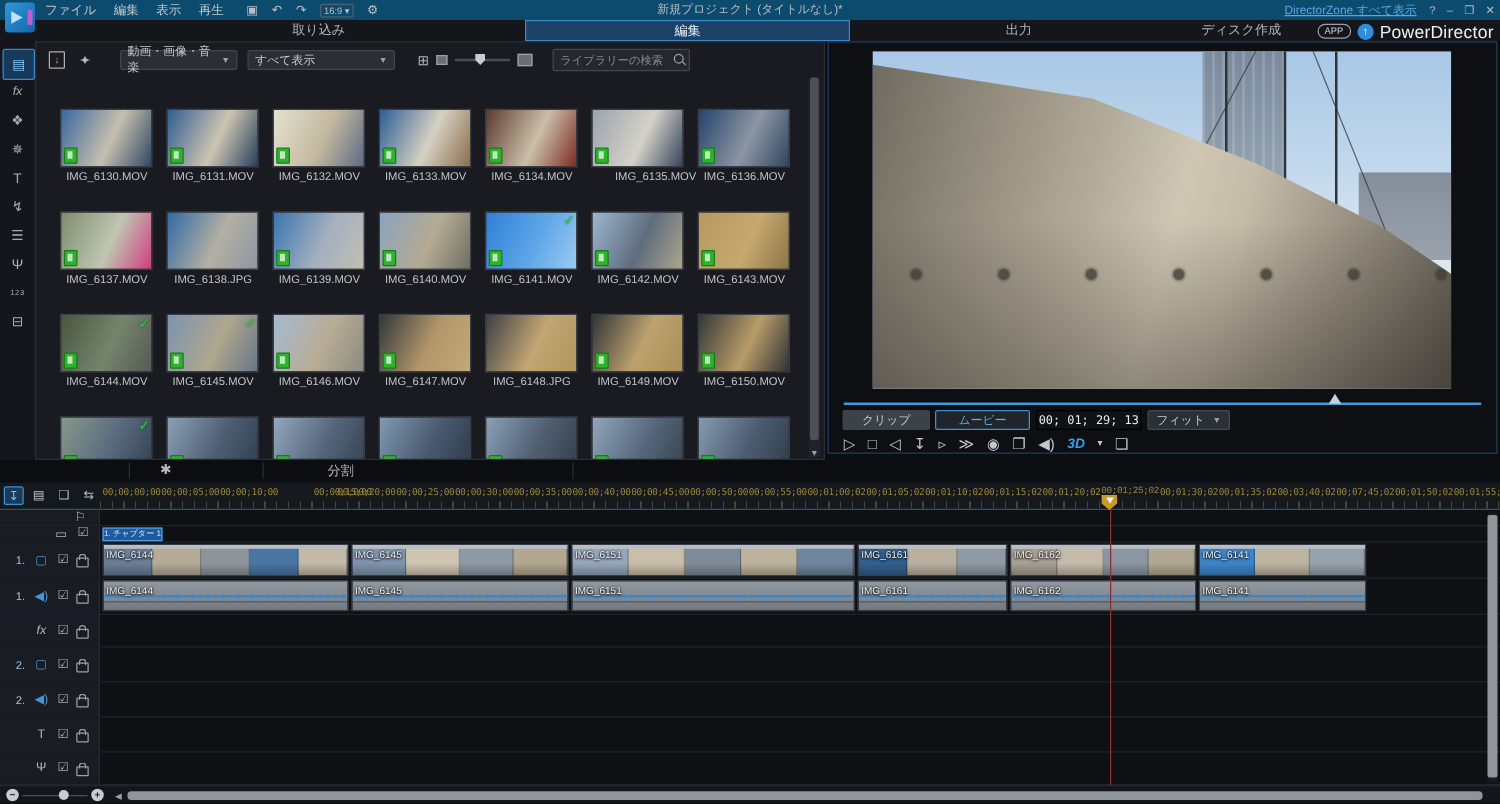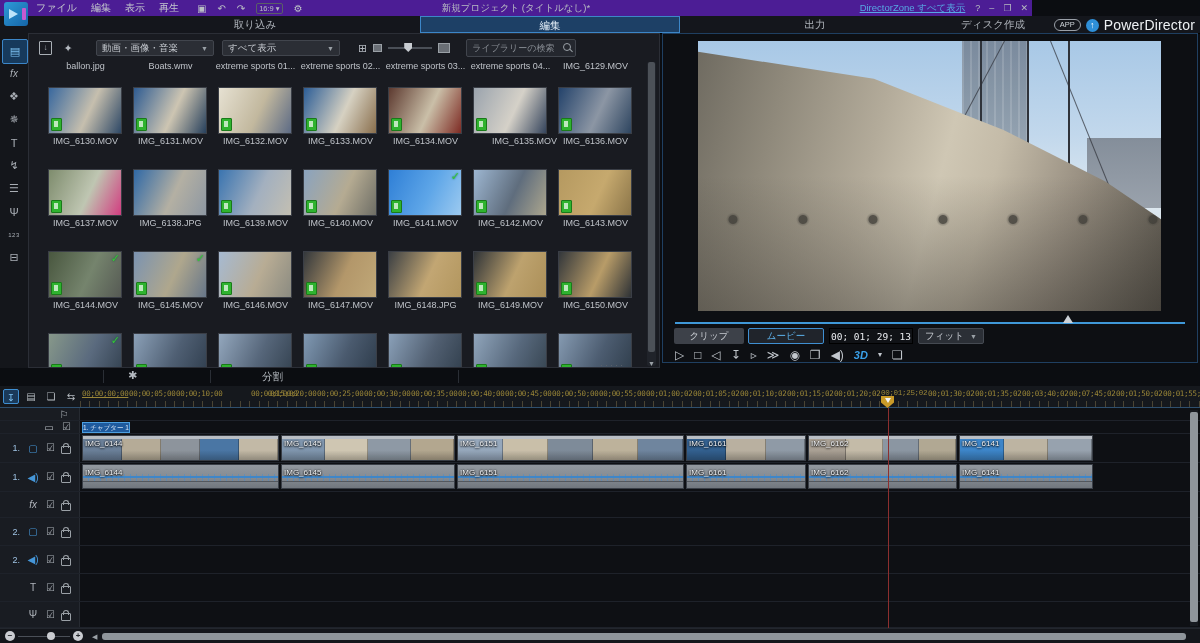--- a/index.html
+++ b/index.html
@@ -1,21 +1,21 @@
 <!DOCTYPE html>
 <html><head>
 <meta charset="utf-8">
 <style>
   html,body{margin:0;padding:0;background:#000;}
   .app{position:relative;width:1200px;height:643px;overflow:hidden;background:#0b0d11;
        font-family:"Liberation Sans","DejaVu Sans",sans-serif;color:#c8ccd2;-webkit-font-smoothing:antialiased;}
   .abs{position:absolute;}
 
   
-  .menubar{position:absolute;left:0;top:0;width:1032px;height:16px;background:#4c1d95;display:flex;align-items:center;font-size:10px;color:#c3c7cd;}
+  .menubar{position:absolute;left:0;top:0;width:1200px;height:16px;background:#0c4a6e;display:flex;align-items:center;font-size:10px;color:#c3c7cd;}
   .logo{position:absolute;left:4px;top:2px;width:24px;height:24px;z-index:5;}
   .logo .lg1{position:absolute;inset:0;background:linear-gradient(135deg,#2e9ad8,#1565a8);border-radius:3px;}
   .logo .lg2{position:absolute;left:5px;top:7px;width:0;height:0;border-left:9px solid #bde4fa;border-top:5px solid transparent;border-bottom:5px solid transparent;}
   .logo .lg3{position:absolute;right:2px;top:6px;width:4px;height:12px;background:#c45ad0;border-radius:1px;}
   .menus{display:flex;gap:14px;margin-left:36px;}
   .menu-item{cursor:default;}
   .mb-icons{display:flex;gap:11px;margin-left:18px;align-items:center;color:#b9bec5;font-size:10px;}
   .mb-icons .ic{display:inline-block;text-align:center;}
   .aspect{border:1px solid #5a5f67;border-radius:2px;padding:0 2px;font-size:7.5px;letter-spacing:0;}
   .proj-title{position:absolute;left:0;right:0;top:0;height:16px;line-height:16px;text-align:center;font-size:9.5px;color:#b9bdc4;pointer-events:none;}
@@ -41,21 +41,21 @@
   .sb-item .numg{font-size:6px;letter-spacing:.5px;}
   .panel-expand{position:absolute;left:28px;top:148px;width:9px;height:26px;background:#23262d;border-radius:0 3px 3px 0;color:#9aa0a6;font-size:6px;display:flex;align-items:center;justify-content:center;}
 
   
   .library{position:absolute;left:28px;top:33px;width:632px;height:335px;background:#191b21;border:1px solid #2b2e36;box-sizing:border-box;overflow:hidden;}
   .lib-toolbar{position:absolute;left:0;top:2px;width:100%;height:24px;display:flex;align-items:center;gap:8px;padding-left:10px;}
   .tool-ic{color:#b4b9c0;font-size:11px;width:16px;text-align:center;}
   .pagebox{width:11px;height:12px;border:1px solid #aab0b6;border-radius:1px;font-size:8px;line-height:11px;text-align:center;color:#aab0b6;}
   .dd{height:16px;background:#2b2e35;border:1px solid #41454d;border-radius:2px;font-size:9.5px;color:#c6cad0;display:flex;align-items:center;justify-content:space-between;padding:0 5px;box-sizing:border-box;}
   .dd .car{font-size:7px;color:#9aa0a6;margin-left:6px;}
-  .dd1{width:118px;margin-left:12px;} .dd2{width:118px;}
+  .dd1{width:94px;margin-left:12px;} .dd2{width:118px;}
   .viewgrp{display:flex;align-items:center;gap:6px;margin-left:10px;}
   .mon{border:1px solid #9aa0a6;background:#6a6f76;}
   .mon.sm{width:7px;height:6px;} .mon.lg{width:10px;height:8px;}
   .gridic{font-size:11px;color:#b4b9c0;}
   .slider{position:relative;width:44px;height:10px;}
   .slider .trk{position:absolute;left:0;right:0;top:4px;height:2px;background:#4a4f57;}
   .slider .th{position:absolute;left:16px;top:0;width:8px;height:9px;background:#c8ccd2;clip-path:polygon(0 0,100% 0,100% 55%,50% 100%,0 55%);}
   .search{position:relative;width:108px;height:16px;background:#24272e;border:1px solid #41454d;border-radius:2px;margin-left:8px;}
   .search input{position:absolute;inset:0;background:transparent;border:none;outline:none;color:#c6cad0;font-size:9px;padding:0 16px 0 5px;font-family:inherit;}
   .search input::placeholder{color:#878c93;}
@@ -240,29 +240,20 @@
             <span class="trk"></span>
             <span class="th"></span>
           </span>
         <span class="mon lg"></span>
       </span>
       <span class="search">
         <input placeholder="ライブラリーの検索" style="">
         <span class="mag"></span>
       </span>
     </div>
-    <div class="toplabels" id="toplabels">
-        <span class="fname" style="left: 14px; top: 0px;">ballon.jpg</span>
-        <span class="fname" style="left: 99px; top: 0px;">Boats.wmv</span>
-        <span class="fname" style="left: 184px; top: 0px;">extreme sports 01...</span>
-        <span class="fname" style="left: 269px; top: 0px;">extreme sports 02...</span>
-        <span class="fname" style="left: 354px; top: 0px;">extreme sports 03...</span>
-        <span class="fname" style="left: 439px; top: 0px;">extreme sports 04...</span>
-        <span class="fname" style="left: 524px; top: 0px;">IMG_6129.MOV</span>
-      </div>
     <div id="libgrid">
         <div class="thumb" style="left: 19px; top: 53px; background: linear-gradient(115deg, rgb(57, 104, 158), rgb(198, 191, 174) 55%, rgb(46, 72, 102));">
           <span class="badge"></span>
         </div>
         <span class="fname" style="left: 14px; top: 102px;">IMG_6130.MOV</span>
         <div class="thumb" style="left: 104px; top: 53px; background: linear-gradient(115deg, rgb(47, 92, 146), rgb(205, 197, 178) 55%, rgb(39, 64, 92));">
           <span class="badge"></span>
         </div>
         <span class="fname" style="left: 99px; top: 102px;">IMG_6131.MOV</span>
         <div class="thumb" style="left: 189px; top: 53px; background: linear-gradient(115deg, rgb(230, 225, 210), rgb(194, 184, 158) 55%, rgb(93, 107, 133));">
@@ -418,21 +409,21 @@
 
   <div class="timeline">
     <div class="tl-tools" id="tltools">
         <span class="tl-tool selected">↧</span>
         <span class="tl-tool">▤</span>
         <span class="tl-tool">❏</span>
         <span class="tl-tool">⇆</span>
       </div>
     <div class="ruler" id="ruler">
         <span class="ticks"></span>
-        <span class="rlabel" style="left: 2px; text-decoration: underline;">00;00;00;00</span>
+        <span class="rlabel" style="left: 2px;">00;00;00;00</span>
         <span class="rlabel" style="left: 49px;">00;00;05;00</span>
         <span class="rlabel" style="left: 96px;">00;00;10;00</span>
         <span class="rlabel" style="left: 143px; margin-left: 28px;">00;00;15;00</span>
         <span class="rlabel" style="left: 190px;">00;00;20;00</span>
         <span class="rlabel" style="left: 237px;">00;00;25;00</span>
         <span class="rlabel" style="left: 284px;">00;00;30;00</span>
         <span class="rlabel" style="left: 331px;">00;00;35;00</span>
         <span class="rlabel" style="left: 378px;">00;00;40;00</span>
         <span class="rlabel" style="left: 425px;">00;00;45;00</span>
         <span class="rlabel" style="left: 472px;">00;00;50;00</span>

